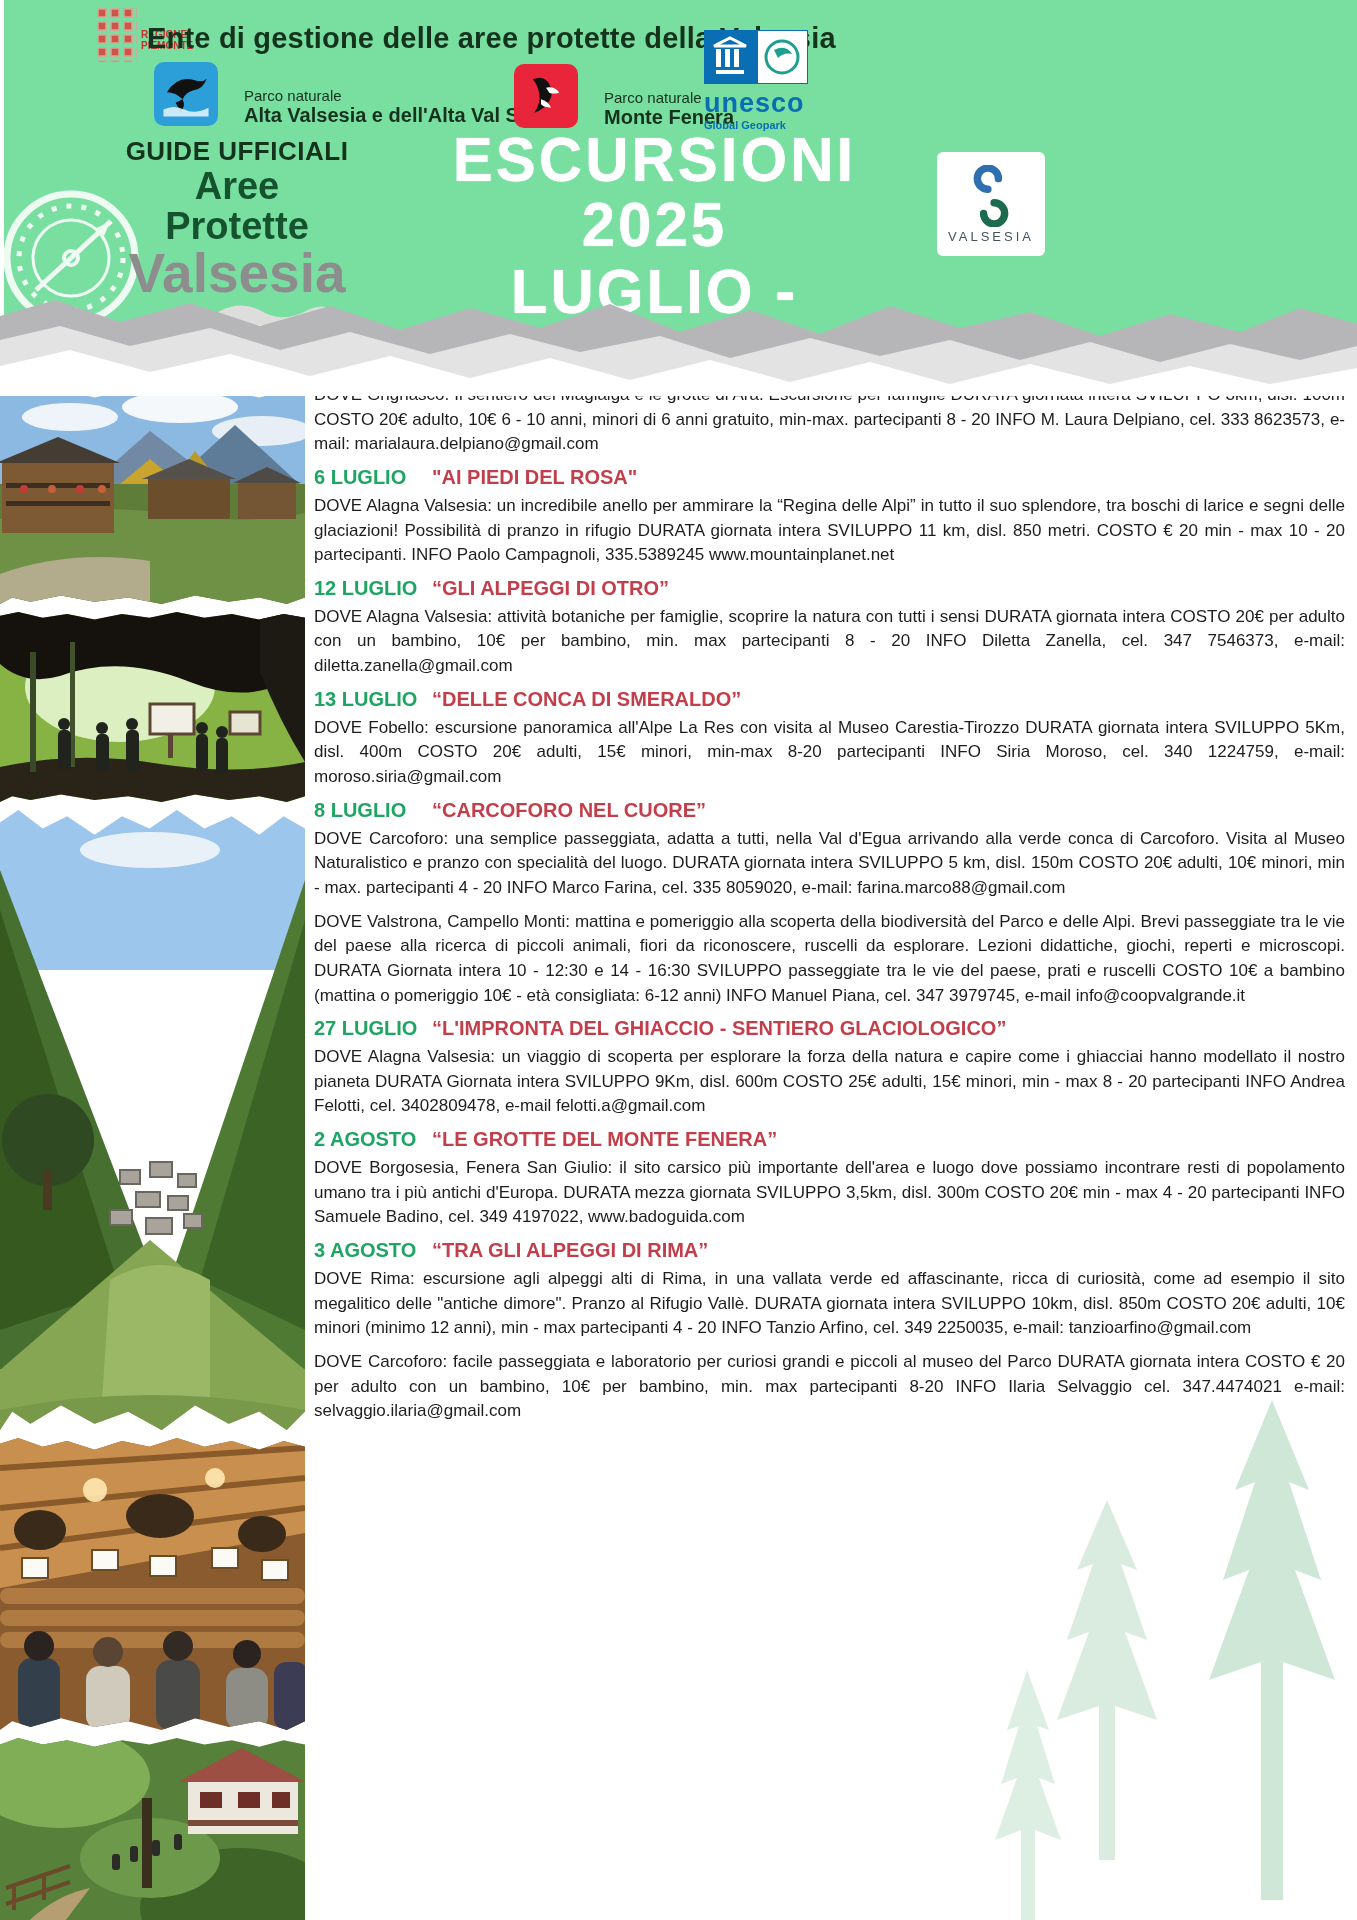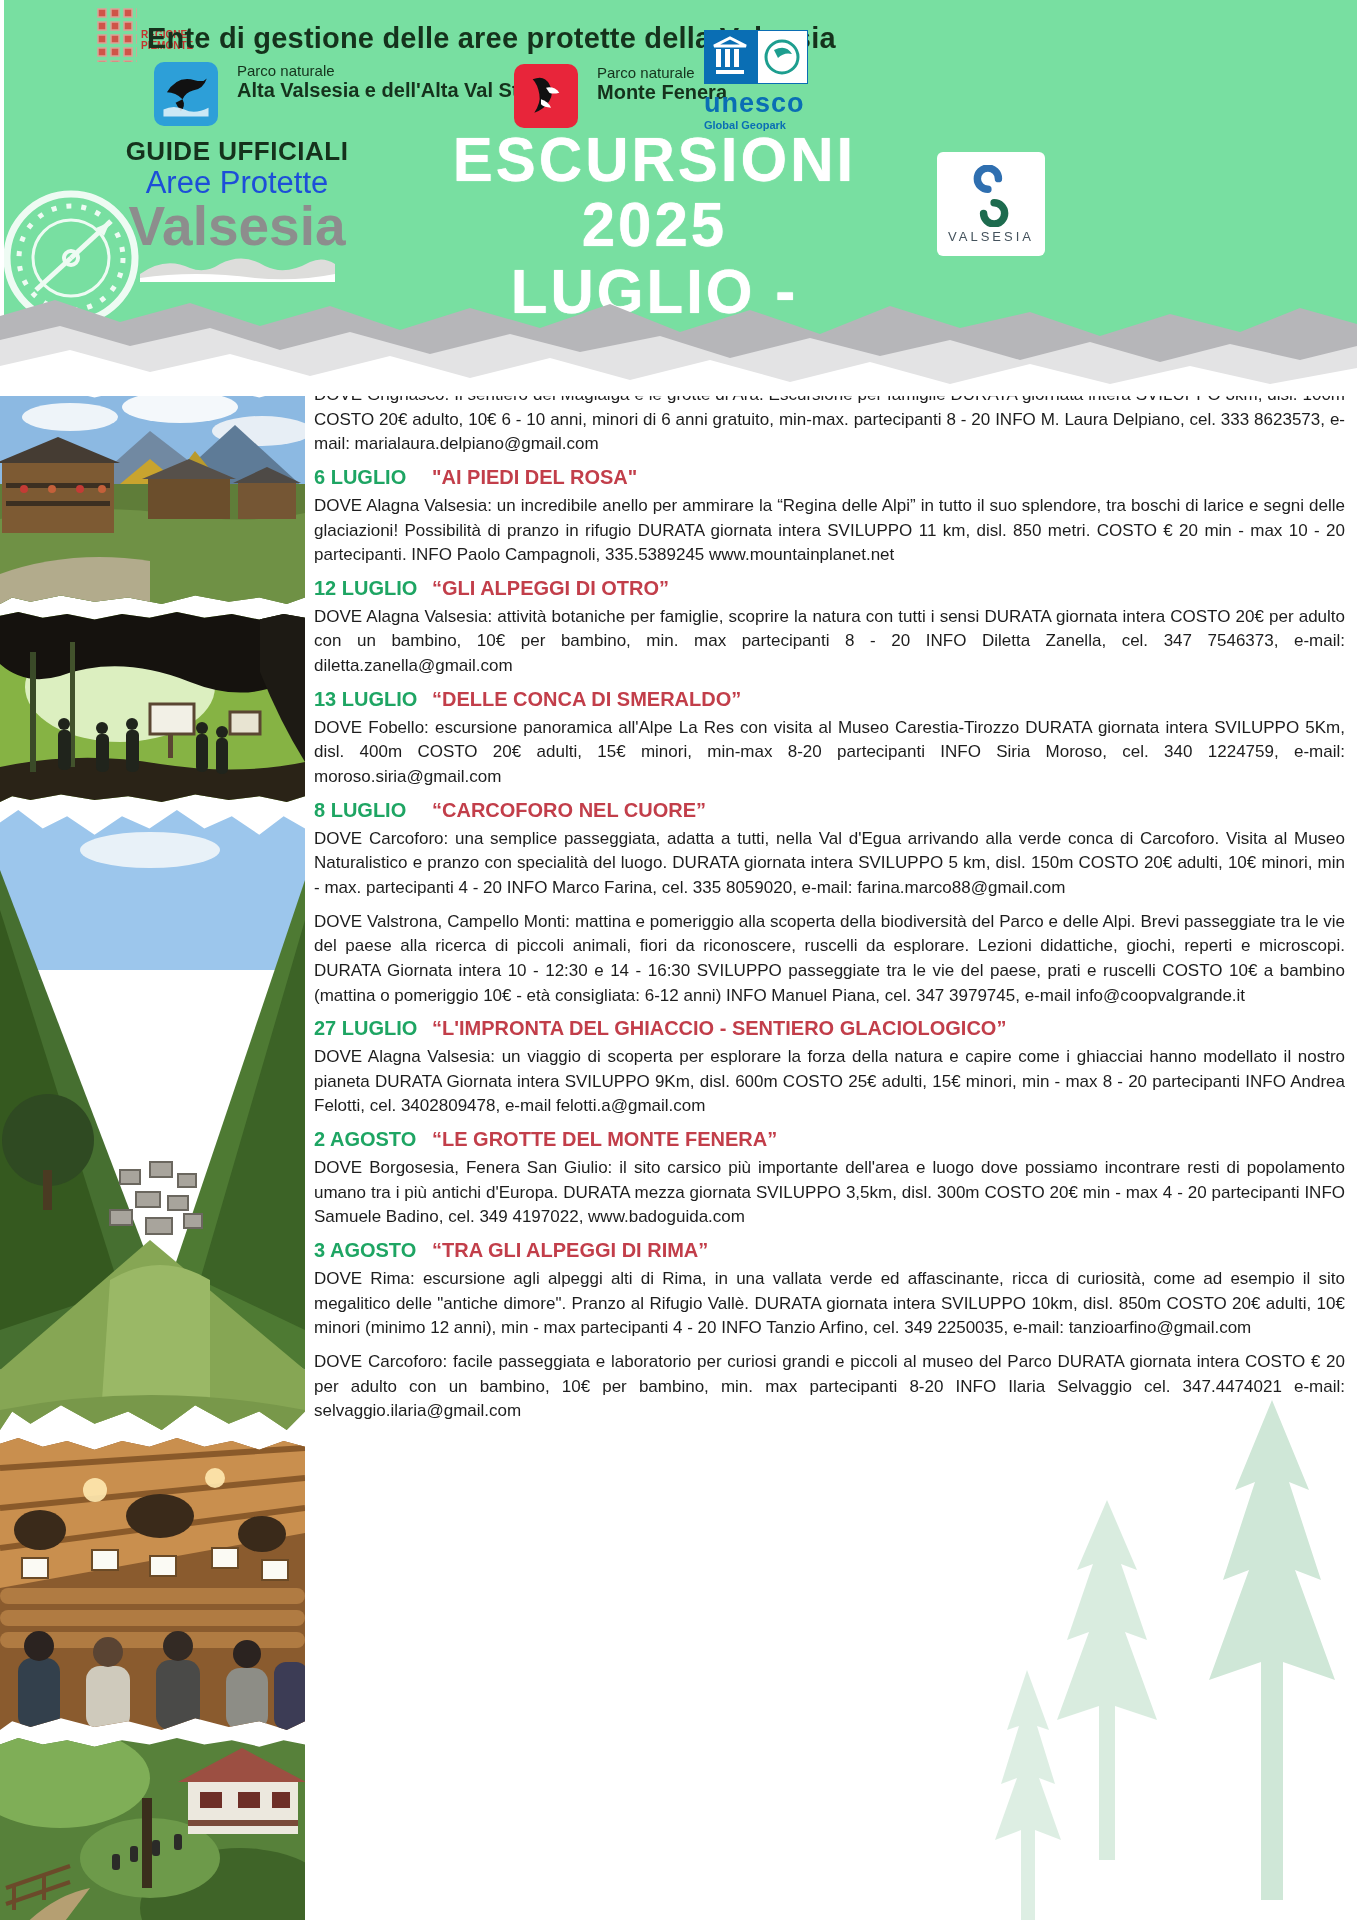--- a/index.html
+++ b/index.html
@@ -3,39 +3,39 @@
 <meta charset="utf-8">
 <style>
   html,body{margin:0;padding:0;background:#e9e9e9;}
   .page{position:relative;width:1357px;height:1920px;background:#ffffff;overflow:hidden;
         font-family:"Liberation Sans",sans-serif;margin:0 auto;}
   
   .header{position:absolute;left:4px;top:0;width:1357px;height:368px;background:#78dfa1;}
   .regione{position:absolute;left:93px;top:8px;display:flex;align-items:flex-start;gap:4px;}
   .regione-text{color:#c4322e;font-size:10px;font-weight:bold;line-height:1.05;margin-top:22px;}
   .org-title{position:absolute;left:143px;top:22px;font-size:29px;font-weight:bold;color:#15321c;letter-spacing:.2px;}
-  .parco{position:absolute;display:flex;align-items:flex-start;gap:19px;}
+  .parco{position:absolute;display:flex;align-items:flex-end;gap:26px;}
   .parco1{left:150px;top:62px;}
   .parco2{left:510px;top:64px;}
   .tile{width:64px;height:64px;border-radius:10px;display:flex;align-items:center;justify-content:center;}
   .tile-blue{background:#2d9fd8;}
   .tile-red{background:#e8253a;}
   .parco-small{font-size:15px;color:#15321c;}
   .parco-name{font-size:20px;font-weight:bold;color:#15321c;line-height:1.1;}
   .unesco{position:absolute;left:700px;top:30px;width:112px;text-align:left;}
   .unesco-name{font-size:27px;font-weight:bold;color:#0a6eb4;letter-spacing:1px;line-height:1;margin-top:2px;}
   .unesco-sub{font-size:11px;font-weight:bold;color:#0a6eb4;margin-top:2px;}
   .sesia{position:absolute;left:818px;top:28px;display:flex;align-items:center;}
   .sesia-text{margin-left:8px;color:#6d6d66;}
   .sesia-l1{font-size:15px;letter-spacing:1px;}
   .sesia-l2{font-size:30px;letter-spacing:2px;line-height:1;}
   .compass{position:absolute;left:-20px;top:166px;opacity:.95;}
   .guide{position:absolute;left:118px;top:136px;width:230px;text-align:center;}
   .guide-l1{font-size:26px;font-weight:bold;color:#15321c;letter-spacing:.5px;}
-  .guide-l2{font-size:31px;font-weight:normal;color:#1d4ed8;line-height:1.05;}
+  .guide-l2{font-size:38px;font-weight:bold;color:#14532d;line-height:1.05;}
   .guide-l3{font-size:55px;font-weight:bold;color:#8d8d8d;line-height:.95;}
   .big-title{position:absolute;left:398px;top:134px;width:505px;text-align:center;color:#ffffff;
              font-weight:bold;font-size:60px;line-height:1.04;letter-spacing:3px;transform:scaleY(1.05);
              text-shadow:0 0 1px #ffffff;}
   .valsesia-box{position:absolute;left:933px;top:152px;width:108px;height:104px;background:#fff;border-radius:6px;
                 display:flex;flex-direction:column;align-items:center;justify-content:center;}
   .valsesia-text{font-size:13px;letter-spacing:3px;color:#44525c;margin-top:2px;}
   .torn{position:absolute;left:0;top:288px;width:1357px;height:108px;z-index:3;}
   
   .main{position:absolute;left:0;top:355px;width:1357px;display:flex;z-index:2;}

